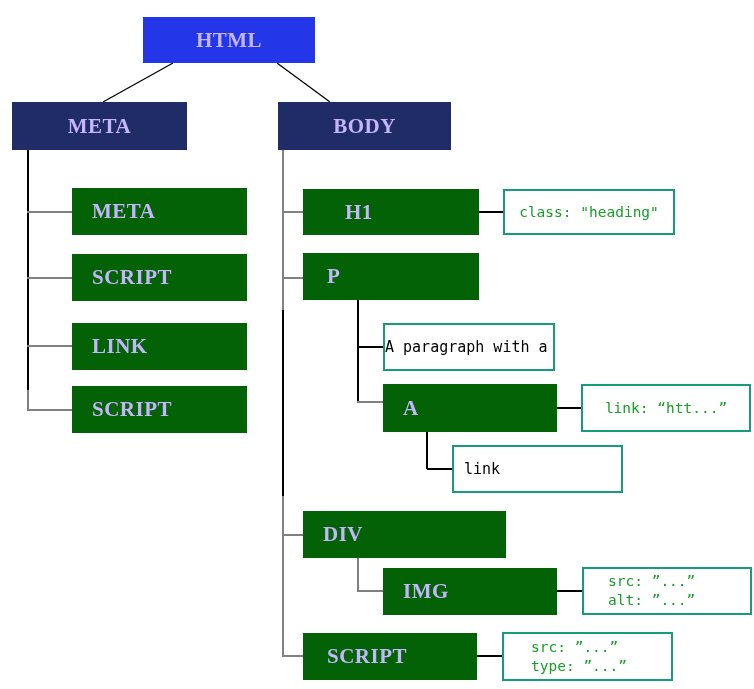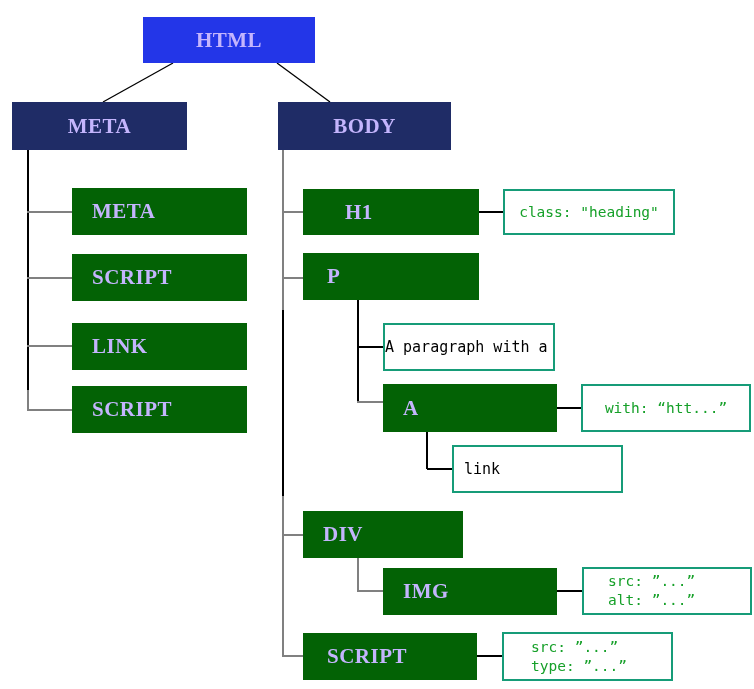--- a/index.html
+++ b/index.html
@@ -119,42 +119,42 @@
 
   <div class="node element" style="left:303px;top:189px;width:176px;height:46px;padding-left:42px;">
     <span>H1</span>
   </div>
   <div class="node element" style="left:303px;top:253px;width:176px;height:47px;padding-left:24px;">
     <span>P</span>
   </div>
   <div class="node element" style="left:383px;top:384px;width:174px;height:48px;">
     <span>A</span>
   </div>
-  <div class="node element" style="left:303px;top:511px;width:160px;height:47px;">
+  <div class="node element" style="left:303px;top:511px;width:203px;height:47px;">
     <span>DIV</span>
   </div>
   <div class="node element" style="left:383px;top:568px;width:174px;height:47px;">
     <span>IMG</span>
   </div>
   <div class="node element" style="left:303px;top:633px;width:174px;height:47px;padding-left:24px;">
     <span>SCRIPT</span>
   </div>
 
   <div class="whitebox" style="left:383px;top:323px;width:172px;height:48px;">
     <span>A paragraph with a</span>
   </div>
   <div class="whitebox" style="left:452px;top:445px;width:171px;height:48px;padding-left:10px;">
     <span>link</span>
   </div>
 
   <div class="annotation centered" style="left:503px;top:189px;width:172px;height:46px;">
     <span>class: "heading"</span>
   </div>
   <div class="annotation centered" style="left:581px;top:384px;width:170px;height:48px;">
-    <span>with: “htt...”</span>
+    <span>link: “htt...”</span>
   </div>
   <div class="annotation" style="left:582px;top:567px;width:170px;height:48px;padding-left:24px;">
     <div class="multi">
       <div>src: ”...”</div>
       <div>alt: ”...”</div>
     </div>
   </div>
   <div class="annotation" style="left:502px;top:632px;width:171px;height:49px;padding-left:27px;">
     <div class="multi">
       <div>src: ”...”</div>

